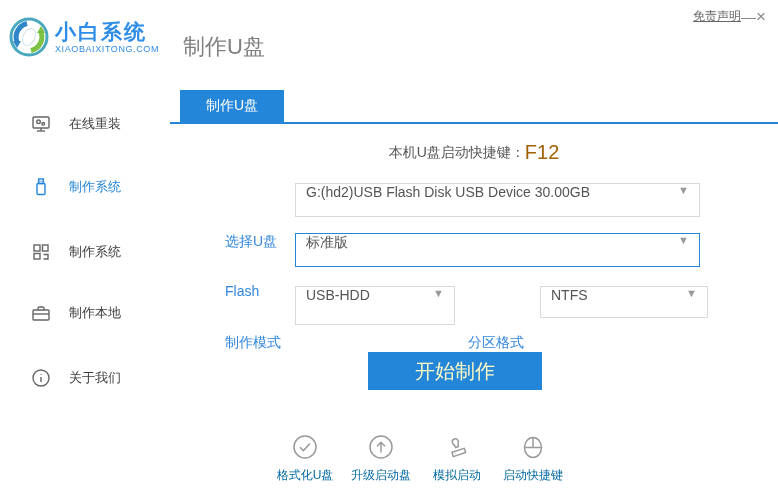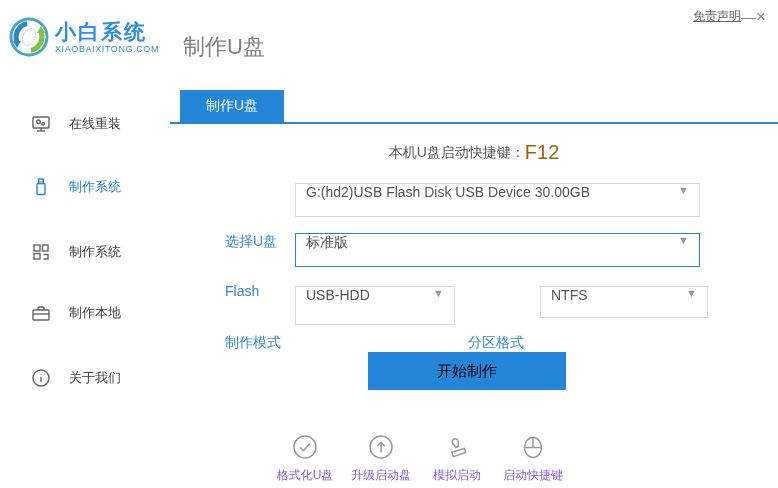--- a/index.html
+++ b/index.html
@@ -34,27 +34,27 @@
   
   .hotkey { position:absolute; left:170px; top:141px; width:608px; text-align:center; font-size:14px; color:#555; }
   .hotkey .key { color:#a16207; font-size:20px; vertical-align:-2px; }
 
   
   .field-label { position:absolute; font-size:14px; color:#3388dd;margin-top:40px; }
   .sel { position:absolute; box-sizing:border-box; border:1px solid #d9d9d9; background:#fff; display:flex; align-items:flex-start; padding:0 10px; font-size:14px; color:#555; cursor:pointer; }
   .sel .caret { margin-left:auto; color:#999; font-size:11px; }
   .sel.focused { border-color:#2386d9; }
 
-  .start-btn { position:absolute; left:368px; top:352px; width:198px; height:38px; background:#2386d9; border:none; color:#000000; font-size:15px; display:flex; align-items:center; justify-content:center; cursor:pointer; font-family:inherit; }
+  .start-btn { position:absolute; left:368px; top:352px; width:174px; height:38px; background:#2386d9; border:none; color:#fef9c3; font-size:20px; display:flex; align-items:center; justify-content:center; cursor:pointer; font-family:inherit; }
 
   
   .tools { position:absolute; left:267px; top:434px; display:flex; }
   .tool { width:76px; display:flex; flex-direction:column; align-items:center; gap:7px; cursor:pointer; }
   .tool svg { width:26px; height:26px; display:block; }
-  .tool .tlabel { font-size:12px; color:#8b5cf6; white-space:nowrap; }
+  .tool .tlabel { font-size:12px; color:#0369a1; white-space:nowrap; }
 </style>
 </head>
 <body>
 
 <div class="app">
 
   <div class="winbar">
     <span class="disclaimer">免责声明</span>
     <span class="win-min">—</span>
     <span class="win-close">×</span>

